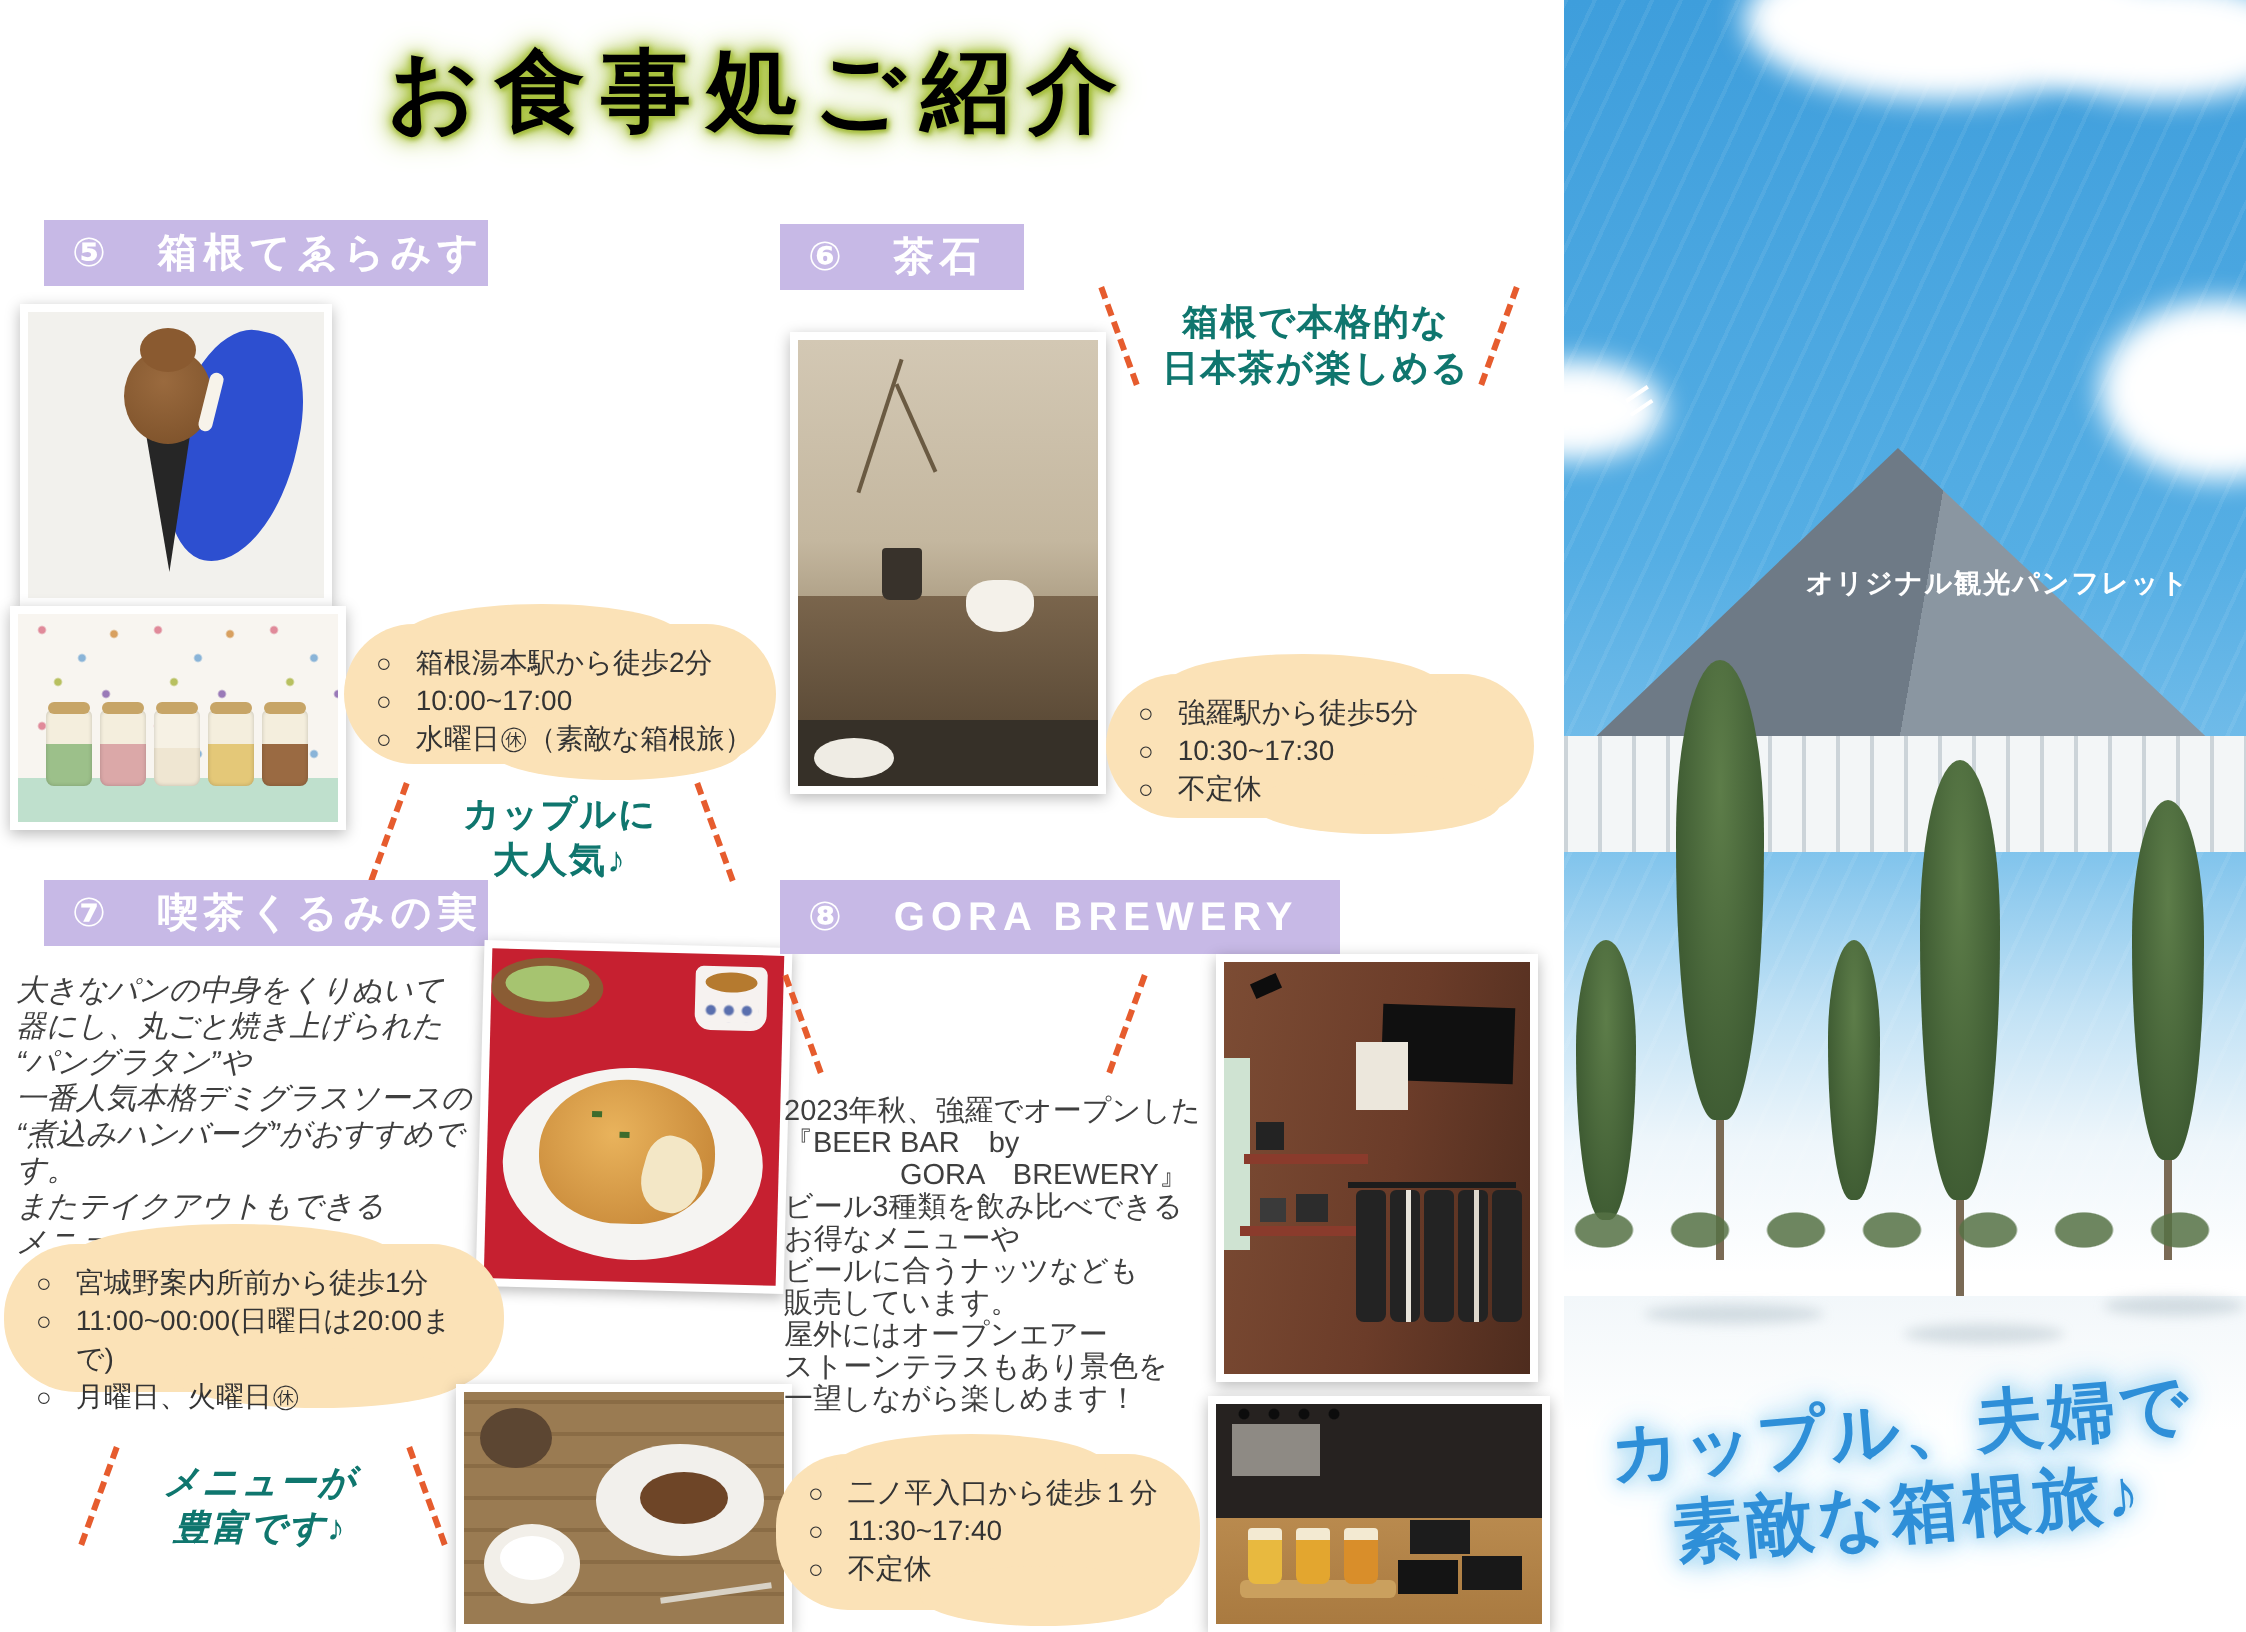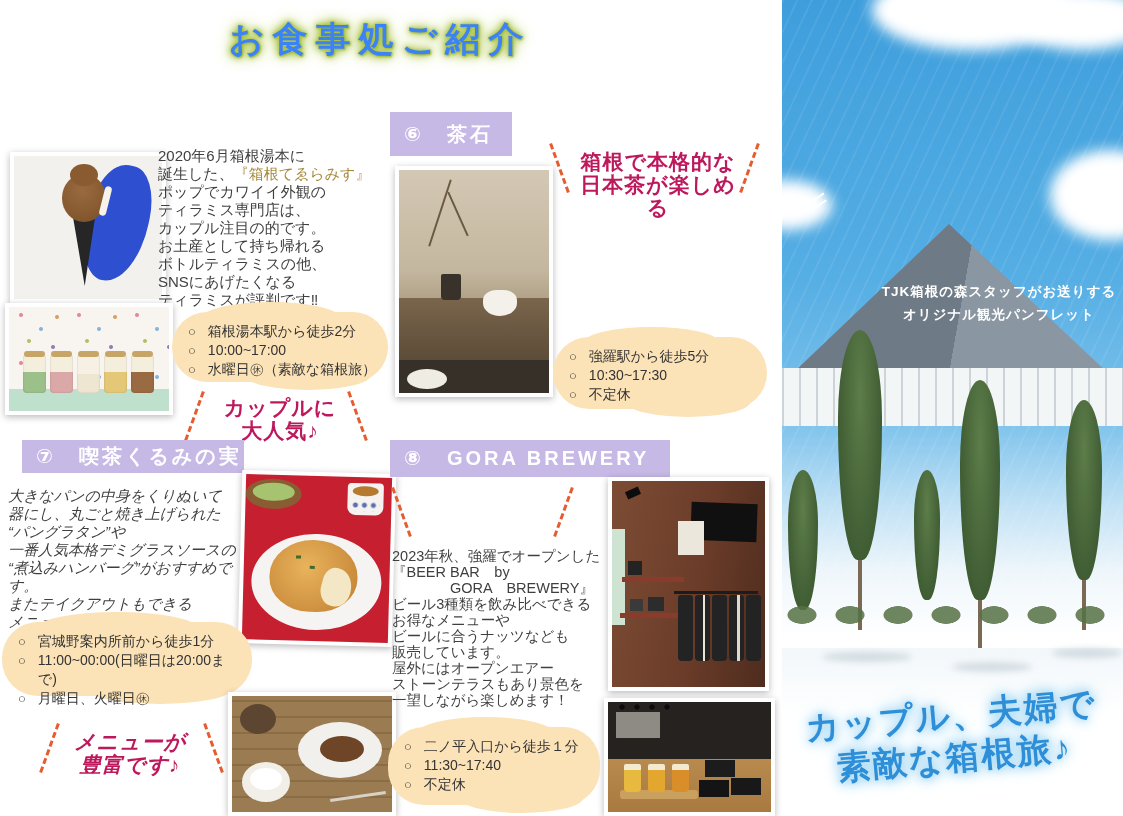--- a/index.html
+++ b/index.html
@@ -1,21 +1,21 @@
 <!DOCTYPE html>
 <html><head>
 <meta charset="utf-8">
 <style>
   html,body{margin:0;padding:0;}
   .page{position:relative;width:1123px;height:816px;background:#ffffff;overflow:hidden;
         font-family:"Liberation Sans","DejaVu Sans",sans-serif;}
 
   
   .main-title{position:absolute;left:170px;top:16px;width:420px;text-align:center;
-    font-size:35px;font-weight:bold;color:#3b82f6;letter-spacing:8px;white-space:nowrap;
+    font-size:45px;font-weight:bold;color:#000000;letter-spacing:8px;white-space:nowrap;
     text-shadow:0 0 3px #a9c23f,0 0 6px #a9c23f,0 0 10px #a9c23f,0 0 16px #a9c23f,1px 1px 2px #93a832;}
 
   
   .sec-header{position:absolute;background:#c7b9e6;color:#fff;font-size:20px;font-weight:bold;
     letter-spacing:3px;box-sizing:border-box;padding-left:14px;display:flex;align-items:center;}
 
   
   .desc{position:absolute;font-size:15px;line-height:18px;color:#3f3f3f;white-space:pre-line;}
   .gold{color:#a68a3c;}
 
@@ -24,22 +24,22 @@
   .cloud::before{content:"";position:absolute;background:#fbe2b7;border-radius:50%;
     width:64%;height:32px;top:-10px;left:14%;}
   .cloud::after{content:"";position:absolute;background:#fbe2b7;border-radius:50%;
     width:58%;height:30px;bottom:-8px;right:8%;}
   .cloud-inner{position:relative;z-index:1;padding:10px 8px 6px 16px;font-size:14px;
     line-height:19px;color:#333;font-weight:500;}
   .info-line{display:flex;align-items:baseline;}
   .bullet{margin-right:12px;font-size:13px;}
 
   
-  .callout{position:absolute;text-align:center;font-weight:bold;color:#be185d;
-    white-space:pre-line;font-size:21px;line-height:23px;letter-spacing:1px;}
+  .callout{position:absolute;text-align:center;font-weight:bold;color:#0f766e;
+    white-space:pre-line;font-size:18px;line-height:23px;letter-spacing:1px;}
   .dash{position:absolute;width:0;height:52px;border-left:3px dashed #e65c2e;}
 
   
   .photo{position:absolute;background:#fff;padding:4px;box-shadow:0 2px 7px rgba(0,0,0,.28);}
   .art{position:relative;width:100%;height:100%;overflow:hidden;}
 
   
   .p1{background:#f2f1ed;}
   .p1 .blob{position:absolute;left:72px;top:8px;width:62px;height:118px;background:#2d4fd0;
     border-radius:55% 45% 60% 50%;transform:rotate(12deg);}
@@ -168,40 +168,32 @@
     letter-spacing:2px;
     text-shadow:0 0 4px #bfe4f7,0 0 8px #bfe4f7,0 0 12px #9ed4f2,0 0 18px #9ed4f2;}
 </style>
 </head>
 <body>
 
 <div class="page">
 
   <div class="main-title">お食事処ご紹介</div>
 
+  <div class="sec-header" style="left:22px;top:110px;width:222px;height:33px;">⑤　箱根てゑらみす</div>
 
   <div class="photo" style="left:10px;top:152px;width:148px;height:143px;">
     <div class="art p1">
       <div class="blob"></div>
         <div class="cone"></div>
         <div class="swirl"></div>
       <div class="swirl2"></div>
         <div class="spoon"></div>
     </div>
   </div>
 
-  <div class="desc" style="left:158px;top:147px;width:232px;"><span>2020年6月箱根湯本に
-誕生した、</span><span class="gold">『箱根てゑらみす』</span><span>
-ポップでカワイイ外観の
-ティラミス専門店は、
-カップル注目の的です。
-お土産として持ち帰れる
-ボトルティラミスの他、
-SNSにあげたくなる
-ティラミスが評判です‼</span></div>
 
   <div class="photo" style="left:5px;top:303px;width:160px;height:104px;">
     <div class="art p2">
       <div class="table"></div>
       <div class="jar" style="left:14px;background:linear-gradient(180deg,#f4eedd 0 45%,#9cc08a 45%);"></div>
       <div class="jar" style="left:41px;background:linear-gradient(180deg,#f4eedd 0 45%,#dba8a8 45%);"></div>
       <div class="jar" style="left:68px;background:linear-gradient(180deg,#f6f1e4 0 50%,#efe6d2 50%);"></div>
       <div class="jar" style="left:95px;background:linear-gradient(180deg,#f4eedd 0 45%,#e4c878 45%);"></div>
       <div class="jar" style="left:122px;background:linear-gradient(180deg,#f4eedd 0 45%,#9a6a42 45%);"></div>
     </div>
@@ -222,21 +214,21 @@
         <span>水曜日㊡（素敵な箱根旅）</span>
         </div>
     </div>
   </div>
 
   <div class="dash" style="left:193px;top:390px;transform:rotate(20deg);"></div>
   <div class="callout" style="left:210px;top:396px;width:140px;">カップルに
 大人気♪</div>
   <div class="dash" style="left:356px;top:390px;transform:rotate(-20deg);"></div>
 
-  <div class="sec-header" style="left:390px;top:112px;width:122px;height:44px;">⑥　茶石</div>
+  <div class="sec-header" style="left:390px;top:112px;width:122px;height:33px;">⑥　茶石</div>
 
   <div class="photo" style="left:395px;top:166px;width:150px;height:223px;">
     <div class="art p3">
       <div class="branch1"></div>
         <div class="branch2"></div>
         <div class="tabletop"></div>
       <div class="cup"></div>
         <div class="bowl"></div>
         <div class="floor"></div>
         <div class="cloth"></div>
@@ -410,20 +402,19 @@
     <div class="snow"></div>
     <div class="shadow" style="left:40px;top:652px;width:90px;"></div>
     <div class="shadow" style="left:170px;top:662px;width:80px;"></div>
     <div class="shadow" style="left:270px;top:648px;width:70px;"></div>
 
     <div class="hakone">
       <span class="spark sl"></span>
       <span class="spark sr"></span>
     </div>
     <div class="panel-sub">
-      <div>TJK箱根の森スタッフがお送りする</div>
       <div>オリジナル観光パンフレット</div>
     </div>
     <div class="panel-footer">カップル、夫婦で
 素敵な箱根旅♪</div>
   </div>
 
 </div>
 
 </body></html>

